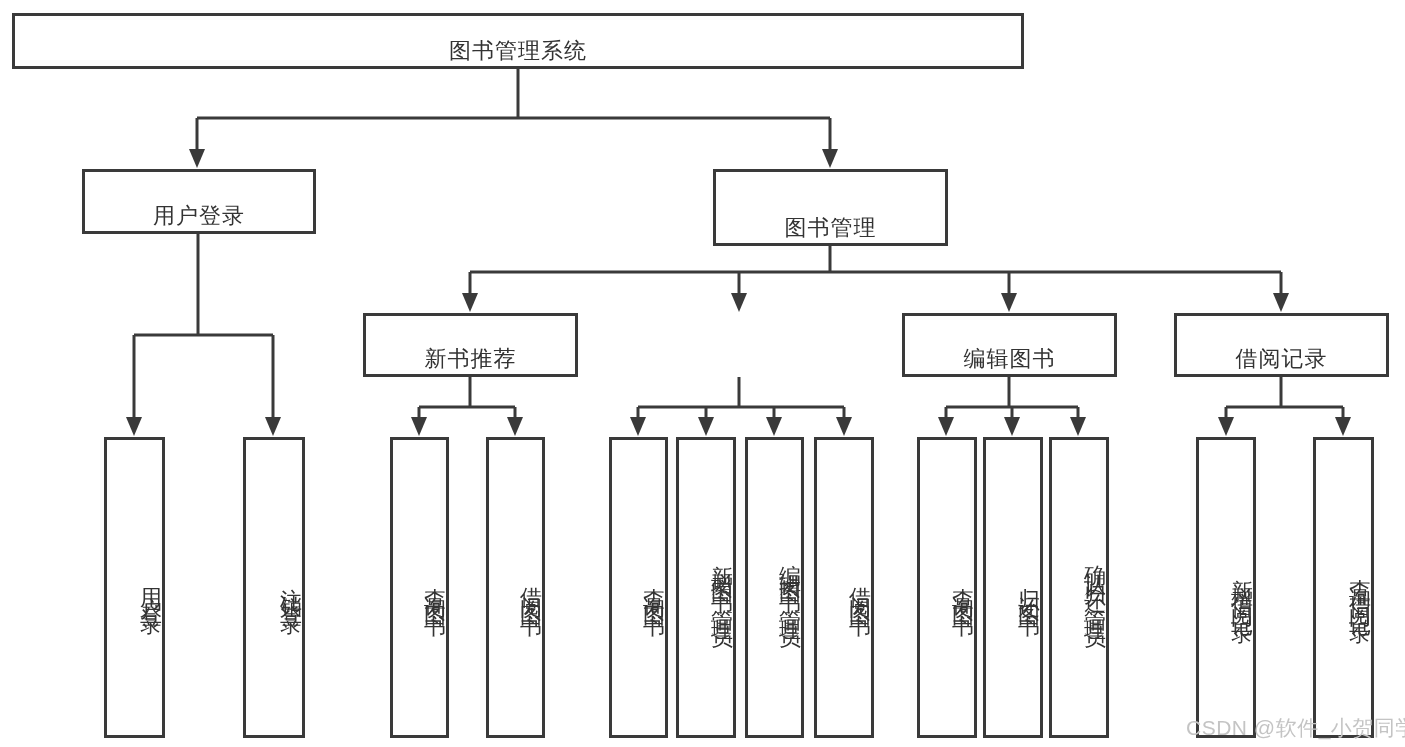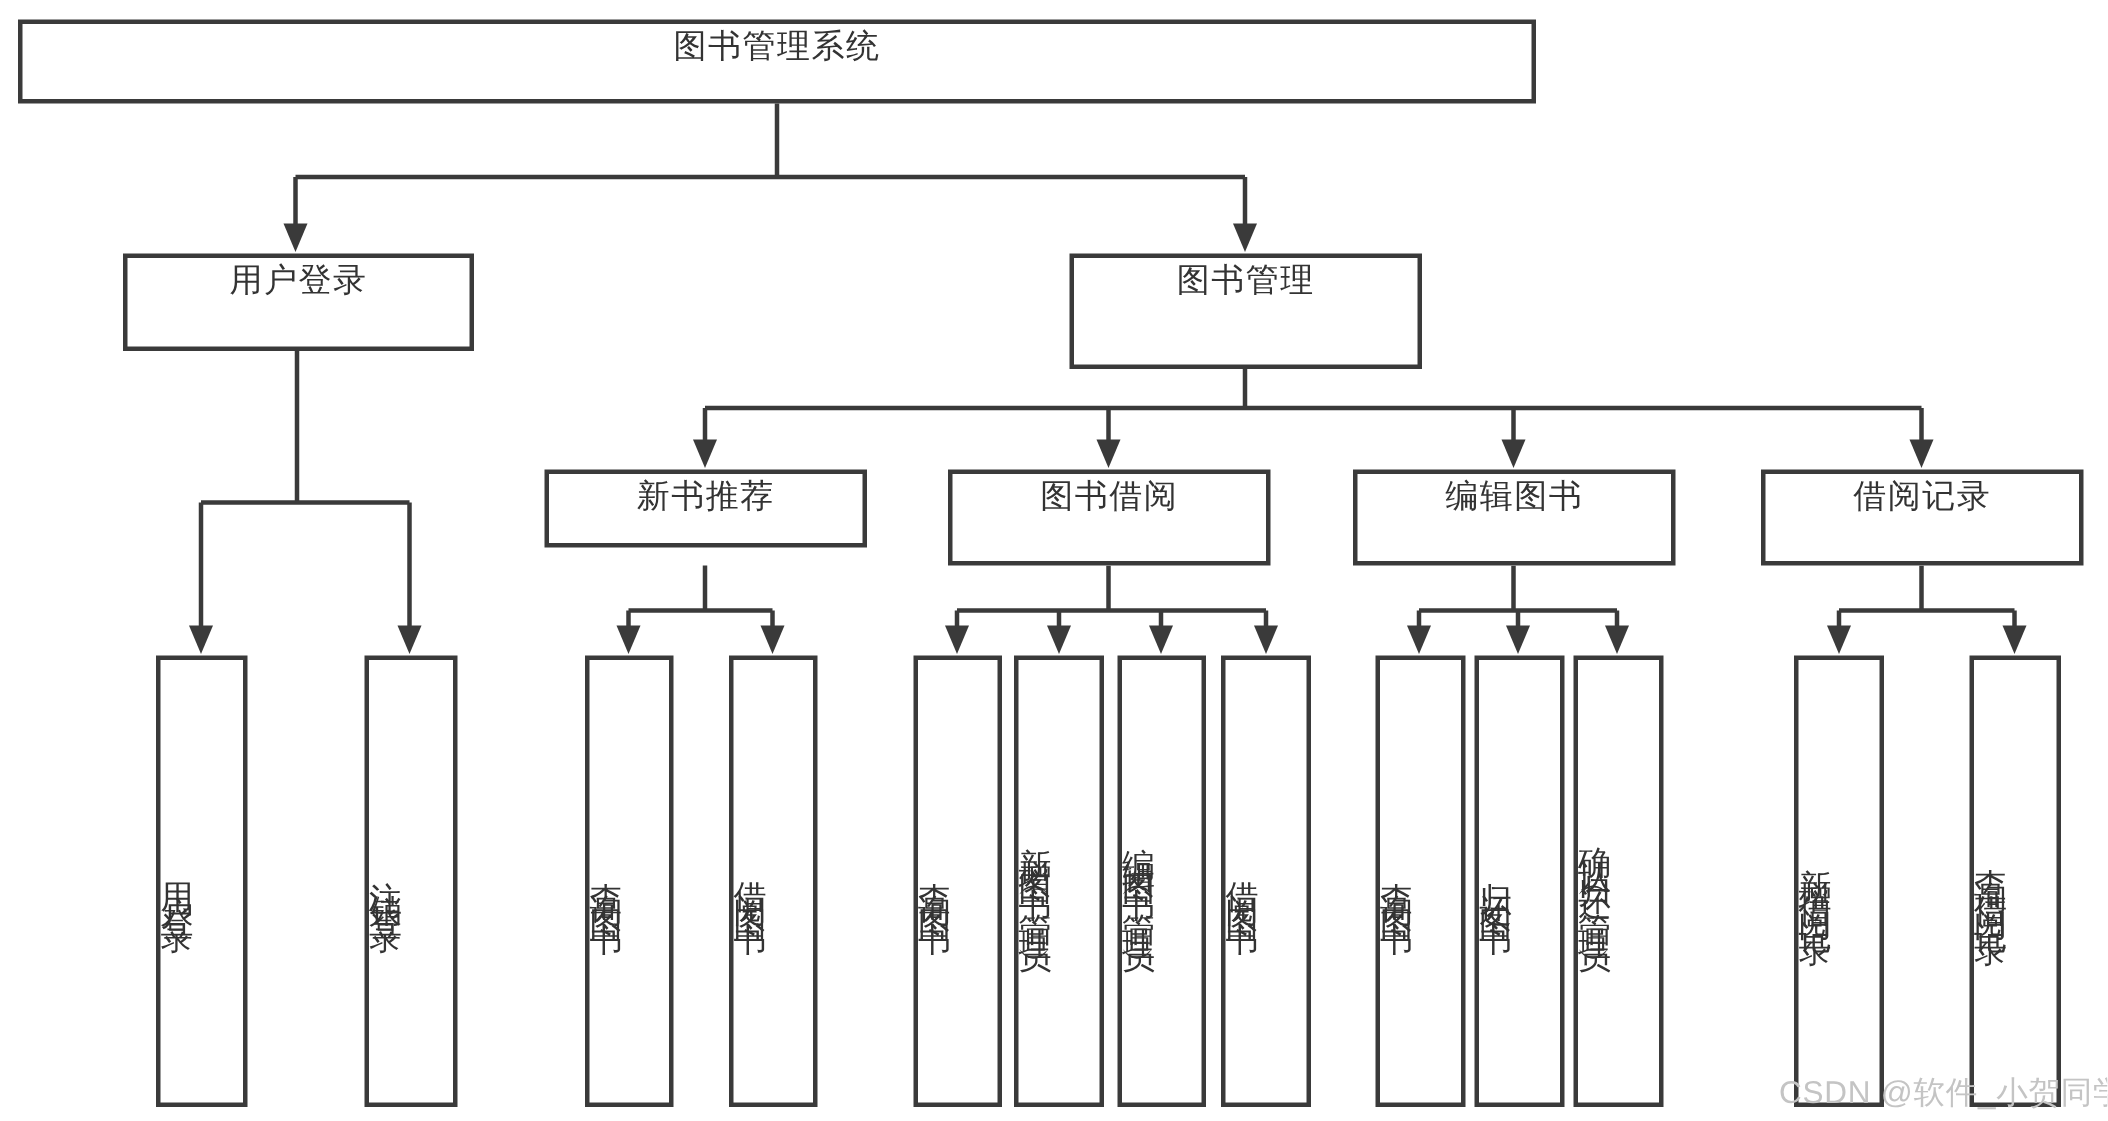--- a/index.html
+++ b/index.html
@@ -11,21 +11,21 @@
     color:#333333;
     overflow:hidden;
   }
   .connectors { position:absolute; left:0; top:0; z-index:0; }
   .box {
     position:absolute;
     box-sizing:border-box;
     border:3px solid #3a3a3a;
     background:#ffffff;
     display:flex;
-    align-items:flex-start;
+    align-items:flex-end;
     justify-content:center;
     z-index:1;
   }
   .hbox { font-size:22px; letter-spacing:1px; }
   .vbox {
     writing-mode:vertical-lr;
     text-orientation:mixed;
     font-size:22px;
     letter-spacing:9px;
     line-height:1;
@@ -105,25 +105,22 @@
     <span>图书管理系统</span>
   </div>
 
   <div class="box hbox" style="left:82px;top:169px;width:234px;height:65px;">
     <span>用户登录</span>
   </div>
   <div class="box hbox" style="left:713px;top:169px;width:235px;height:77px;">
     <span>图书管理</span>
   </div>
 
-  <div class="box hbox" style="left:363px;top:313px;width:215px;height:52px;">
+  <div class="box hbox" style="left:363px;top:313px;width:215px;height:64px;">
     <span>新书推荐</span>
-  </div>
-  <div class="box hbox" style="left:632px;top:313px;width:215px;height:64px;">
-    <span>图书借阅</span>
   </div>
   <div class="box hbox" style="left:902px;top:313px;width:215px;height:64px;">
     <span>编辑图书</span>
   </div>
   <div class="box hbox" style="left:1174px;top:313px;width:215px;height:64px;">
     <span>借阅记录</span>
   </div>
 
   <div class="box vbox" style="left:104px;top:437px;width:61px;height:301px;">
     <span>用户登录</span>

